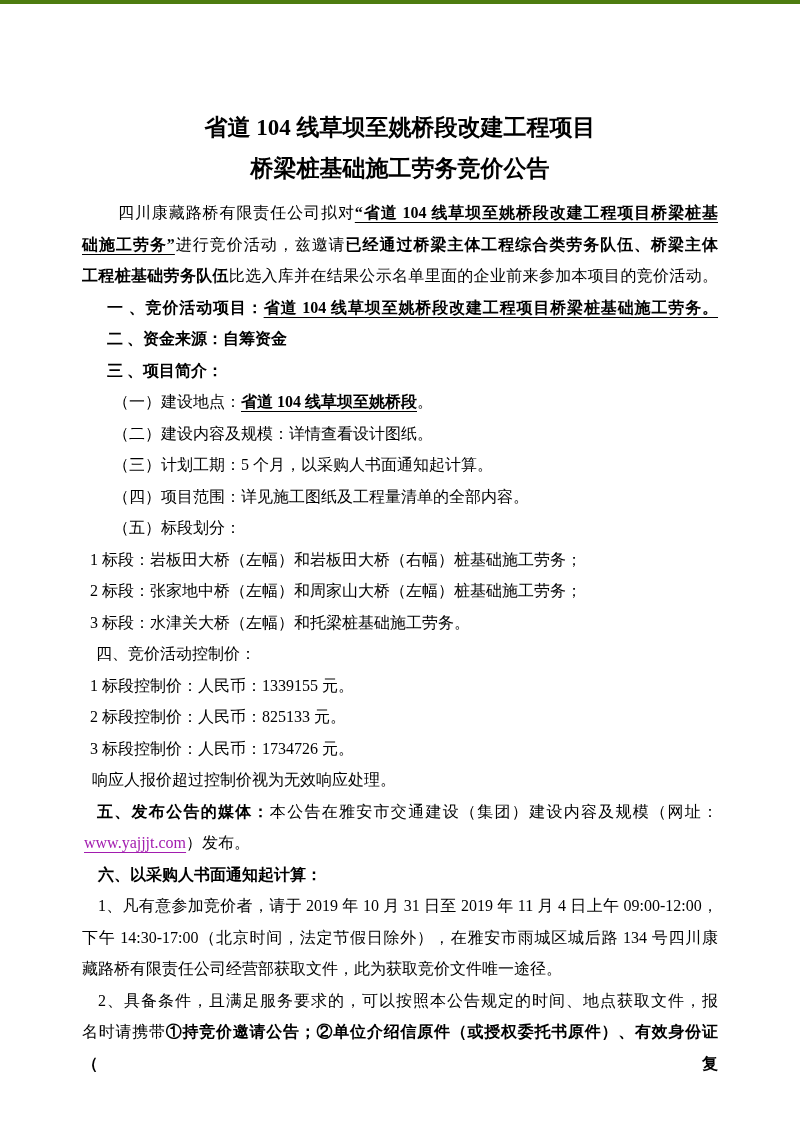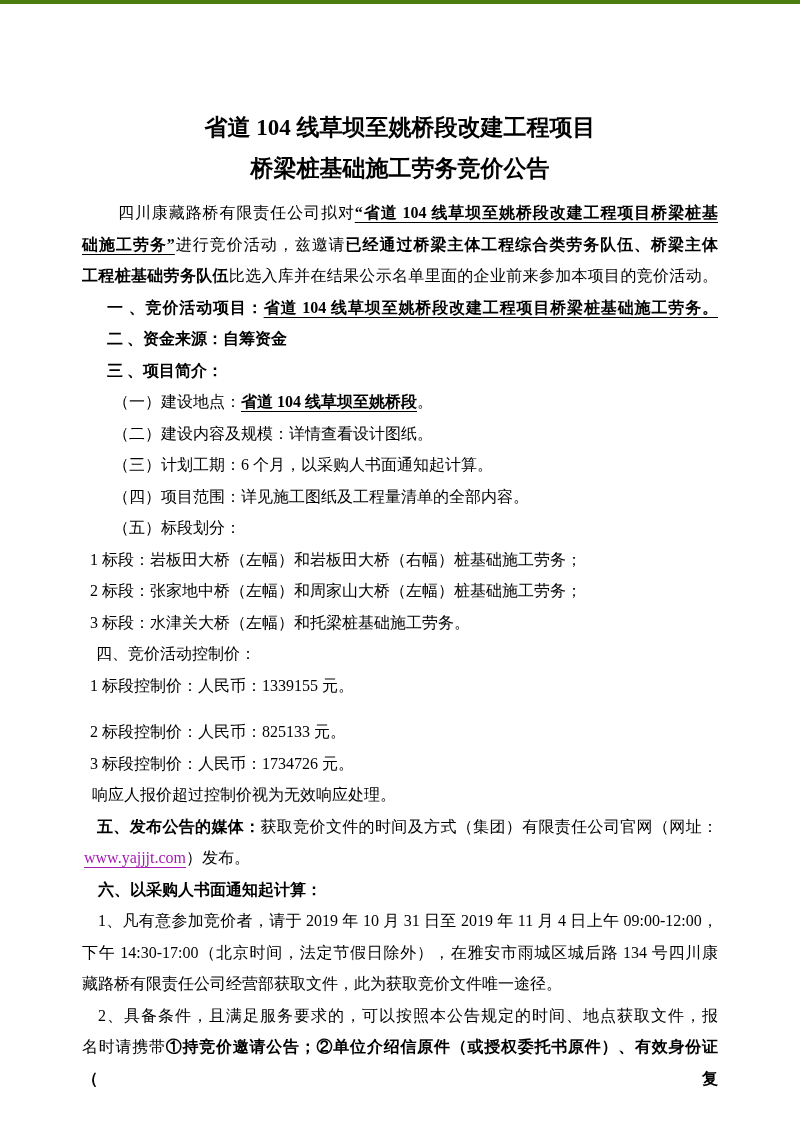--- a/index.html
+++ b/index.html
@@ -59,32 +59,32 @@
   <div class="doc-title second">桥梁桩基础施工劳务竞价公告</div>
   <div id="doc-body">
       <div class="line jl" style="padding-left: 36px;"><span class="seg-n">四川康藏路桥有限责任公司拟对</span><span class="seg-bu">“省道 104 线草坝至姚桥段改建工程项目桥梁桩基</span></div>
       <div class="line jl" style="padding-left: 0px;"><span class="seg-bu">础施工劳务”</span><span class="seg-n">进行竞价活动，兹邀请</span><span class="seg-b">已经通过桥梁主体工程综合类劳务队伍、桥梁主体</span></div>
       <div class="line jl" style="padding-left: 0px;"><span class="seg-b">工程桩基础劳务队伍</span><span class="seg-n">比选入库并在结果公示名单里面的企业前来参加本项目的竞价活动。</span></div>
       <div class="line jl" style="padding-left: 25px;"><span class="seg-b">一 、竞价活动项目：</span><span class="seg-bu">省道 104 线草坝至姚桥段改建工程项目桥梁桩基础施工劳务。</span></div>
       <div class="line" style="padding-left: 25px;"><span class="seg-b">二 、资金来源：自筹资金</span></div>
       <div class="line" style="padding-left: 25px;"><span class="seg-b">三 、项目简介：</span></div>
       <div class="line" style="padding-left: 31px;"><span class="seg-n">（一）建设地点：</span><span class="seg-bu">省道 104 线草坝至姚桥段</span><span class="seg-n">。</span></div>
       <div class="line" style="padding-left: 31px;"><span class="seg-n">（二）建设内容及规模：详情查看设计图纸。</span></div>
-      <div class="line" style="padding-left: 31px;"><span class="seg-n">（三）计划工期：6 个月，以采购人书面通知起计算。</span></div>
+      <div class="line" style="padding-left: 31px;"><span class="seg-n">（三）计划工期：5 个月，以采购人书面通知起计算。</span></div>
       <div class="line" style="padding-left: 31px;"><span class="seg-n">（四）项目范围：详见施工图纸及工程量清单的全部内容。</span></div>
       <div class="line" style="padding-left: 31px;"><span class="seg-n">（五）标段划分：</span></div>
       <div class="line" style="padding-left: 8px;"><span class="seg-n">1 标段：岩板田大桥（左幅）和岩板田大桥（右幅）桩基础施工劳务；</span></div>
       <div class="line" style="padding-left: 8px;"><span class="seg-n">2 标段：张家地中桥（左幅）和周家山大桥（左幅）桩基础施工劳务；</span></div>
       <div class="line" style="padding-left: 8px;"><span class="seg-n">3 标段：水津关大桥（左幅）和托梁桩基础施工劳务。</span></div>
       <div class="line" style="padding-left: 14px;"><span class="seg-n">四、竞价活动控制价：</span></div>
       <div class="line" style="padding-left: 8px;"><span class="seg-n">1 标段控制价：人民币：1339155 元。</span></div>
-      <div class="line" style="padding-left: 8px; margin-top: 15px;"><span class="seg-n">2 标段控制价：人民币：825133 元。</span></div>
+      <div class="line" style="padding-left: 8px;"><span class="seg-n">2 标段控制价：人民币：825133 元。</span></div>
       <div class="line" style="padding-left: 8px;"><span class="seg-n">3 标段控制价：人民币：1734726 元。</span></div>
       <div class="line" style="padding-left: 10px;"><span class="seg-n">响应人报价超过控制价视为无效响应处理。</span></div>
-      <div class="line jl" style="padding-left: 15px;"><span class="seg-b">五、发布公告的媒体：</span><span class="seg-n">获取竞价文件的时间及方式（集团）有限责任公司官网（网址：</span></div>
+      <div class="line jl" style="padding-left: 15px;"><span class="seg-b">五、发布公告的媒体：</span><span class="seg-n">本公告在雅安市交通建设（集团）建设内容及规模（网址：</span></div>
       <div class="line" style="padding-left: 2px;"><span class="seg-u seg-link">www.yajjjt.com</span><span class="seg-n">）发布。</span></div>
       <div class="line" style="padding-left: 16px;"><span class="seg-b">六、以采购人书面通知起计算：</span></div>
       <div class="line jl" style="padding-left: 16px;"><span class="seg-n">1、凡有意参加竞价者，请于 2019 年 10 月 31 日至 2019 年 11 月 4 日上午 09:00-12:00，</span></div>
       <div class="line jl" style="padding-left: 0px;"><span class="seg-n">下午 14:30-17:00（北京时间，法定节假日除外），在雅安市雨城区城后路 134 号四川康</span></div>
       <div class="line" style="padding-left: 0px;"><span class="seg-n">藏路桥有限责任公司经营部获取文件，此为获取竞价文件唯一途径。</span></div>
       <div class="line jl" style="padding-left: 16px;"><span class="seg-n">2、具备条件，且满足服务要求的，可以按照本公告规定的时间、地点获取文件，报</span></div>
       <div class="line jl" style="padding-left: 0px;"><span class="seg-n">名时请携带</span><span class="seg-b">①持竞价邀请公告；②单位介绍信原件（或授权委托书原件）、有效身份证（复</span></div>
     </div>
 </div>
 

